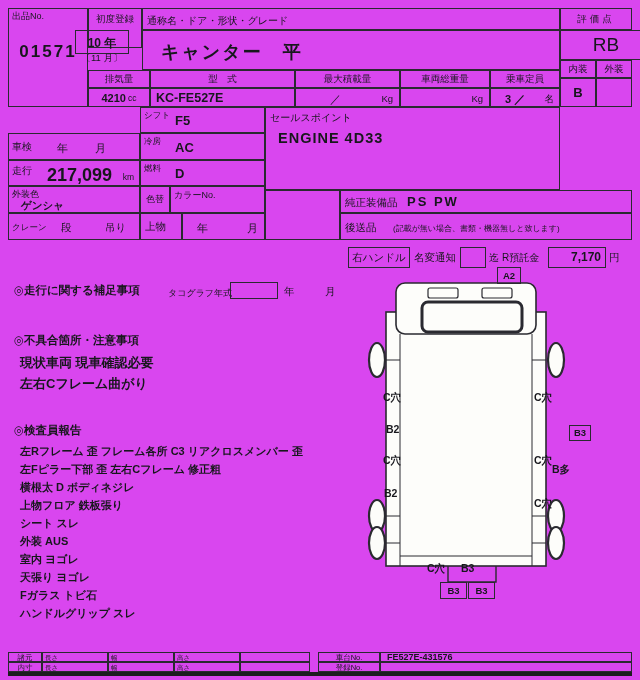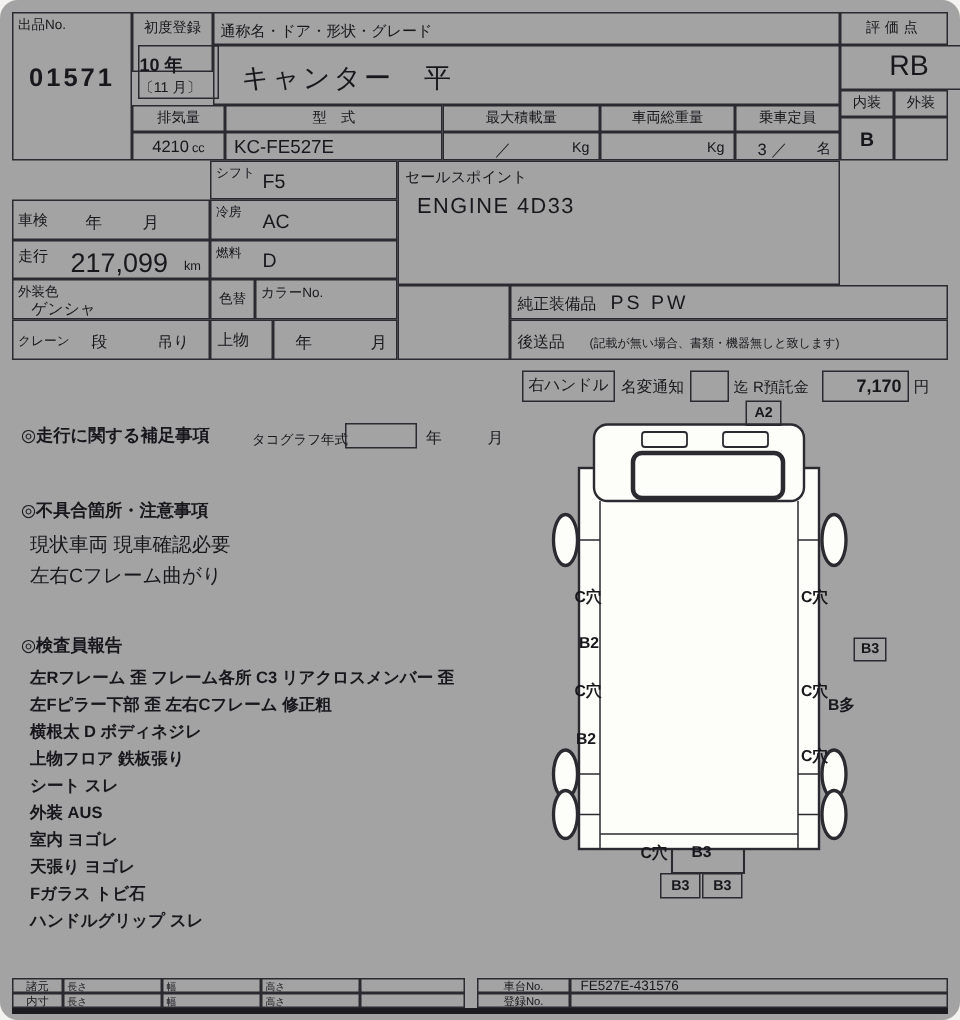--- a/index.html
+++ b/index.html
@@ -1,23 +1,23 @@
 <!DOCTYPE html>
 <html><head>
 <meta charset="utf-8">
 <style>
   * { margin:0; padding:0; box-sizing:border-box; }
   html,body { width:640px; height:680px; }
   body { background:#f4f3ef; font-family:"Liberation Sans","DejaVu Sans",sans-serif; color:#17171c; position:relative; overflow:hidden; }
-  .sheet { position:absolute; inset:0; background:#a3a3a3;border-radius:12px; }
+  .sheet { position:absolute; inset:0; background:#d946ef; }
   .c { position:absolute; border:1px solid #2a2a30; background:transparent; }
   .a { position:absolute; white-space:nowrap; }
   .lab { font-size:9px; line-height:11px; padding:2px 3px; white-space:nowrap; }
   .lc { font-size:9.5px; text-align:center; white-space:nowrap; overflow:hidden; }
-  .b { font-weight:normal; }
+  .b { font-weight:bold; }
   .mk { position:absolute; font-size:10.5px; font-weight:bold; white-space:nowrap; }
   .bx { position:absolute; border:1px solid #2a2a30; text-align:center; font-weight:bold; font-size:9.5px; }
   .row { display:flex; align-items:center; }
   .title { font-size:11.5px; font-weight:bold; }
   .iline { position:absolute; left:20px; width:332px; font-size:11px; font-weight:bold; white-space:nowrap; }
 </style>
 </head>
 <body>
 
 <div class="sheet">
@@ -25,21 +25,21 @@
   <div class="c" style="left:8px;top:8px;width:80px;height:99px">
     <div class="lab">出品No.</div>
     <div style="font-size:17px;font-weight:bold;text-align:center;margin-top:18px;letter-spacing:2px">01571</div>
   </div>
 
   <div class="c lc" style="left:88px;top:8px;width:54px;height:40px;line-height:20px">初度登録</div>
   <div class="c" style="left:142px;top:8px;width:418px;height:22px">
     <span class="a" style="left:4px;top:5px;font-size:10px">通称名・ドア・形状・グレード</span>
   </div>
 
-  <div class="c" style="left:92px;top:30px;width:54px;height:36px;">
+  <div class="c" style="left:75px;top:30px;width:54px;height:24px;text-align:center">
     <div style="font-size:12px;font-weight:bold;margin-top:4px">10 年</div>
     <div style="font-size:9.5px">〔11 月〕</div>
   </div>
   <div class="c" style="left:142px;top:30px;width:418px;height:40px">
     <span class="a b" style="left:18px;top:9px;font-size:18px;letter-spacing:2px">キャンター　平</span>
   </div>
 
   <div class="c lc" style="left:88px;top:70px;width:62px;height:18px;line-height:16px">排気量</div>
   <div class="c lc" style="left:150px;top:70px;width:145px;height:18px;line-height:16px">型　式</div>
   <div class="c lc" style="left:295px;top:70px;width:105px;height:18px;line-height:16px">最大積載量</div>

